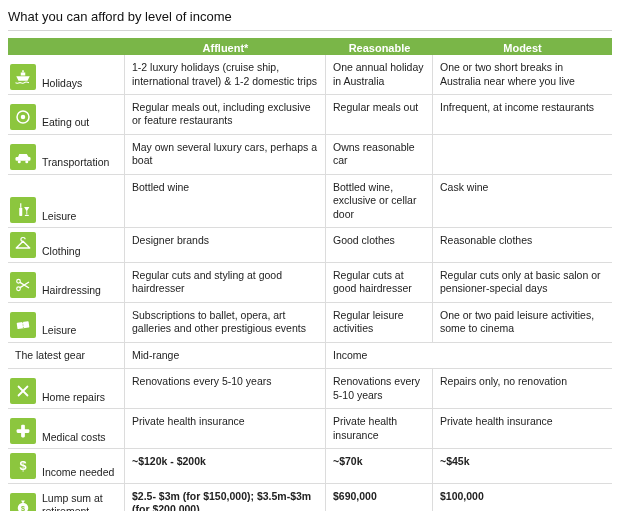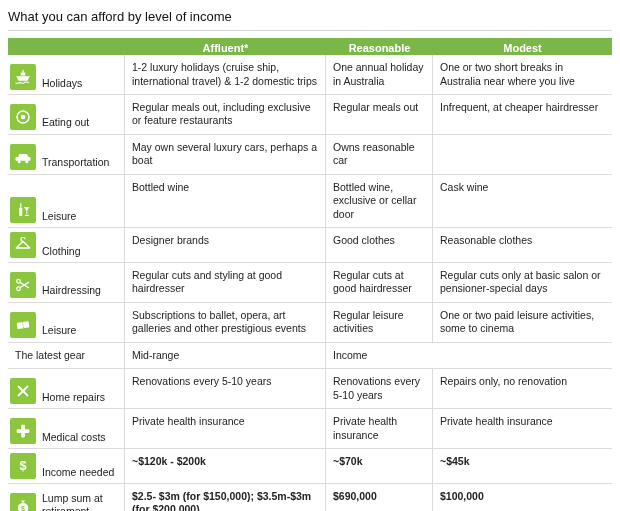--- a/index.html
+++ b/index.html
@@ -72,21 +72,21 @@
         <span class="icon-box">
           <svg viewBox="0 0 24 24" width="18" height="18">
               <circle cx="12" cy="12" r="8" fill="none" stroke="#fff" stroke-width="2"></circle>
               <circle cx="12" cy="12" r="3" fill="#fff"></circle>
             </svg>
         </span>
         <span class="cat-label">Eating out</span>
       </div>
       <div class="cell val">Regular meals out, including exclusive or feature restaurants</div>
       <div class="cell val">Regular meals out</div>
-      <div class="cell val last">Infrequent, at cheaper hairdresser</div>
+      <div class="cell val last">Infrequent, at income restaurants</div>
     </div>
 
     <div class="row">
       <div class="cell cat-cell">
         <span class="icon-box">
           <svg viewBox="0 0 24 24" width="18" height="18">
               <path d="M5 13l2-5h10l3 5z" fill="#fff"></path>
               <rect x="2" y="12" width="20" height="5" rx="1.5" fill="#fff"></rect>
               <circle cx="7" cy="18.3" r="2" fill="#fff"></circle>
               <circle cx="17" cy="18.3" r="2" fill="#fff"></circle>

